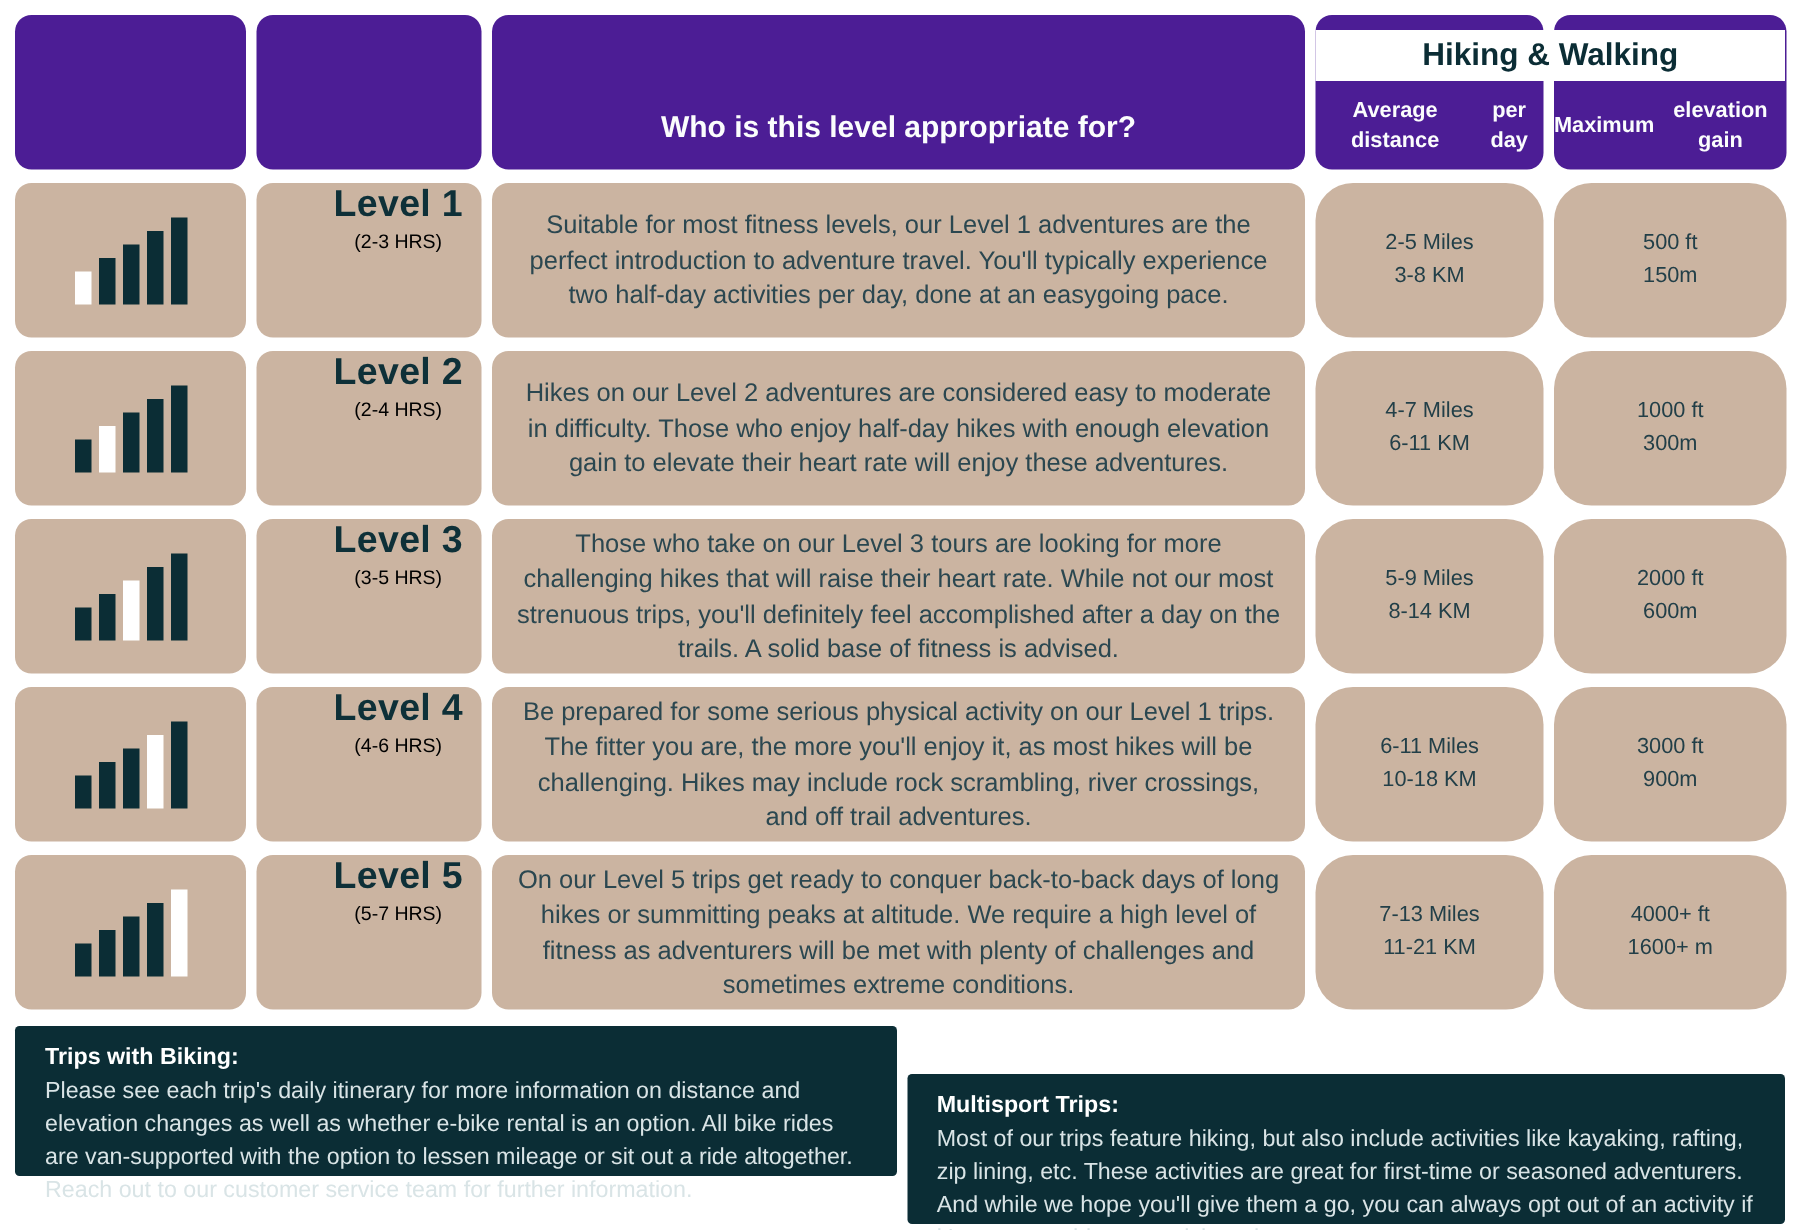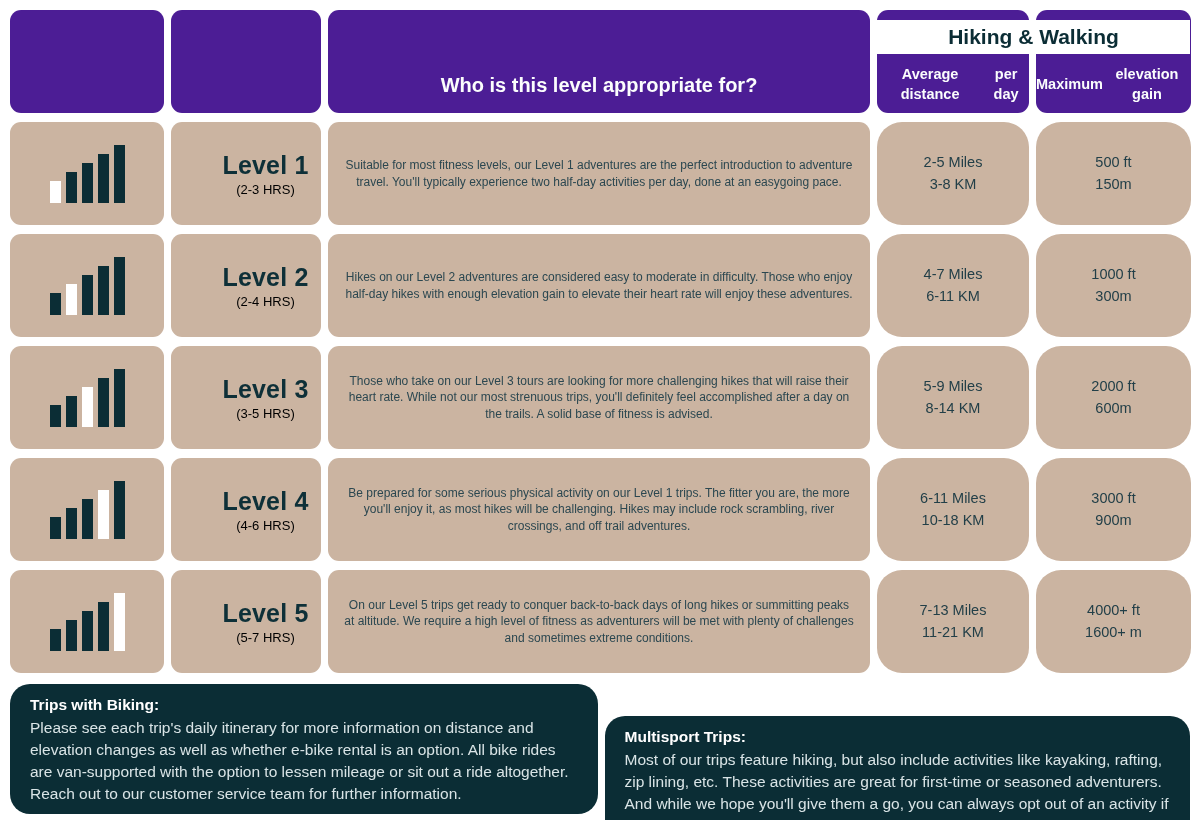--- a/index.html
+++ b/index.html
@@ -38,39 +38,39 @@
     display:flex;align-items:center;justify-content:center;
     font-weight:bold;font-size:21px;color:#0b2d35;
   }
 
   
   .icon-cell{display:flex;align-items:center;justify-content:center;}
   .bars{display:flex;align-items:flex-end;gap:5px;height:58px;}
   .bars span{width:11px;background:#0b2d35;display:block;}
   .bars span.hl{background:#ffffff;}
 
-  .level-cell{display:flex;flex-direction:column;align-items:center;justify-content:center;padding-left:39px;}
+  .level-cell{display:flex;flex-direction:column;align-items:center;justify-content:flex-start;padding-left:39px;}
   .level-name{font-weight:bold;font-size:25px;color:#0e3038;letter-spacing:.2px;}
   .level-hours{font-size:13px;color:#000000;margin-top:2px;}
 
   .desc-cell{
     display:flex;align-items:center;justify-content:center;
     padding:6px 16px;text-align:center;
-    font-size:12px;line-height:1.38;color:#2b4750;
+    font-size:17px;line-height:1.38;color:#2b4750;
   }
   .num-cell{
     display:flex;flex-direction:column;align-items:center;justify-content:center;
     text-align:center;font-size:14.5px;line-height:1.5;color:#223f48;border-radius:25px;
   }
 
   
   .foot{display:flex;gap:7px;margin-top:11px;}
   .footbox{
-    background:#0b2d35;color:#d9e4e6;border-radius:20px;box-sizing:border-box;
-    height:130px;padding:10px 18px 8px 20px;
+    background:#0b2d35;color:#d9e4e6;border-radius:3px;box-sizing:border-box;
+    height:100px;padding:10px 18px 8px 20px;
     font-size:15.5px;line-height:1.42;
   }
   .footbox .ft-title{font-weight:bold;color:#ffffff;font-size:15.5px;margin-bottom:1px;}
   .footbox.left{width:588px;}
   .footbox.right{width:586px;margin-top:32px;}
 </style>
 </head>
 <body>
 
 <div class="page">

